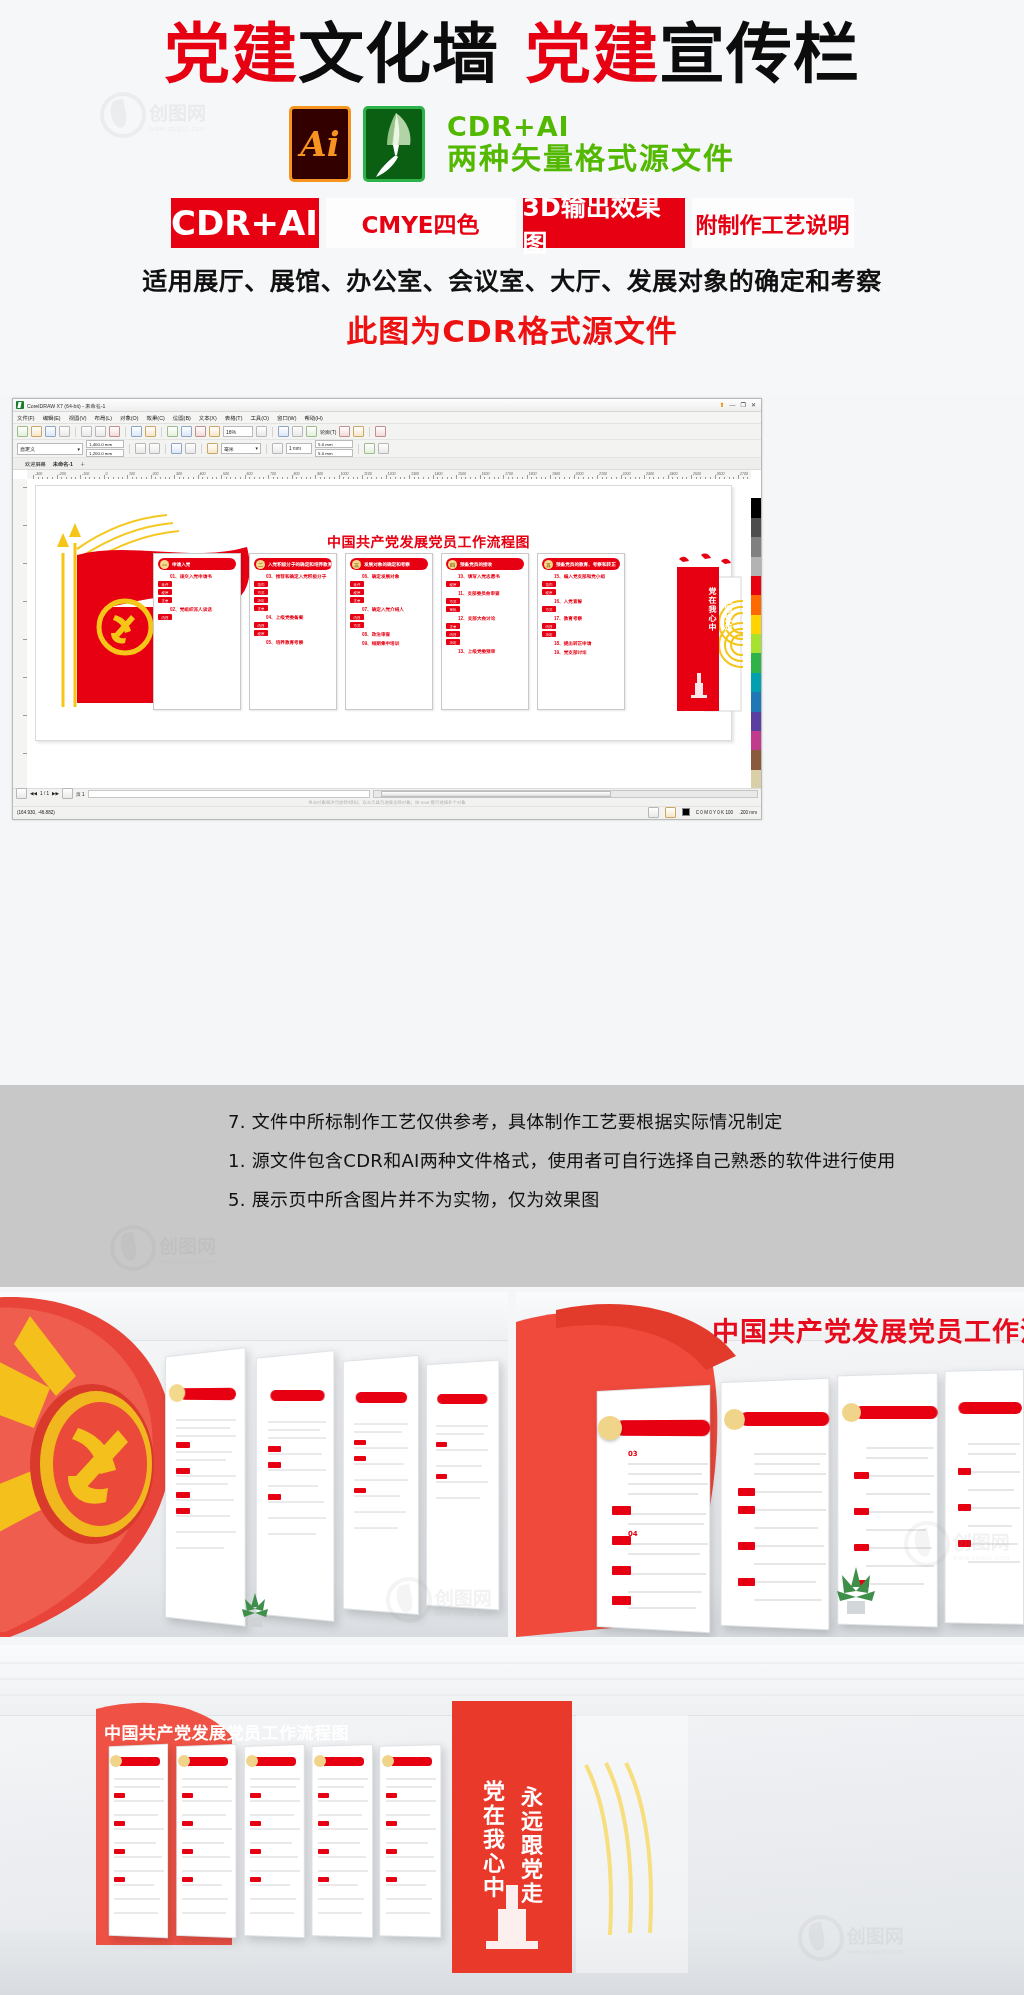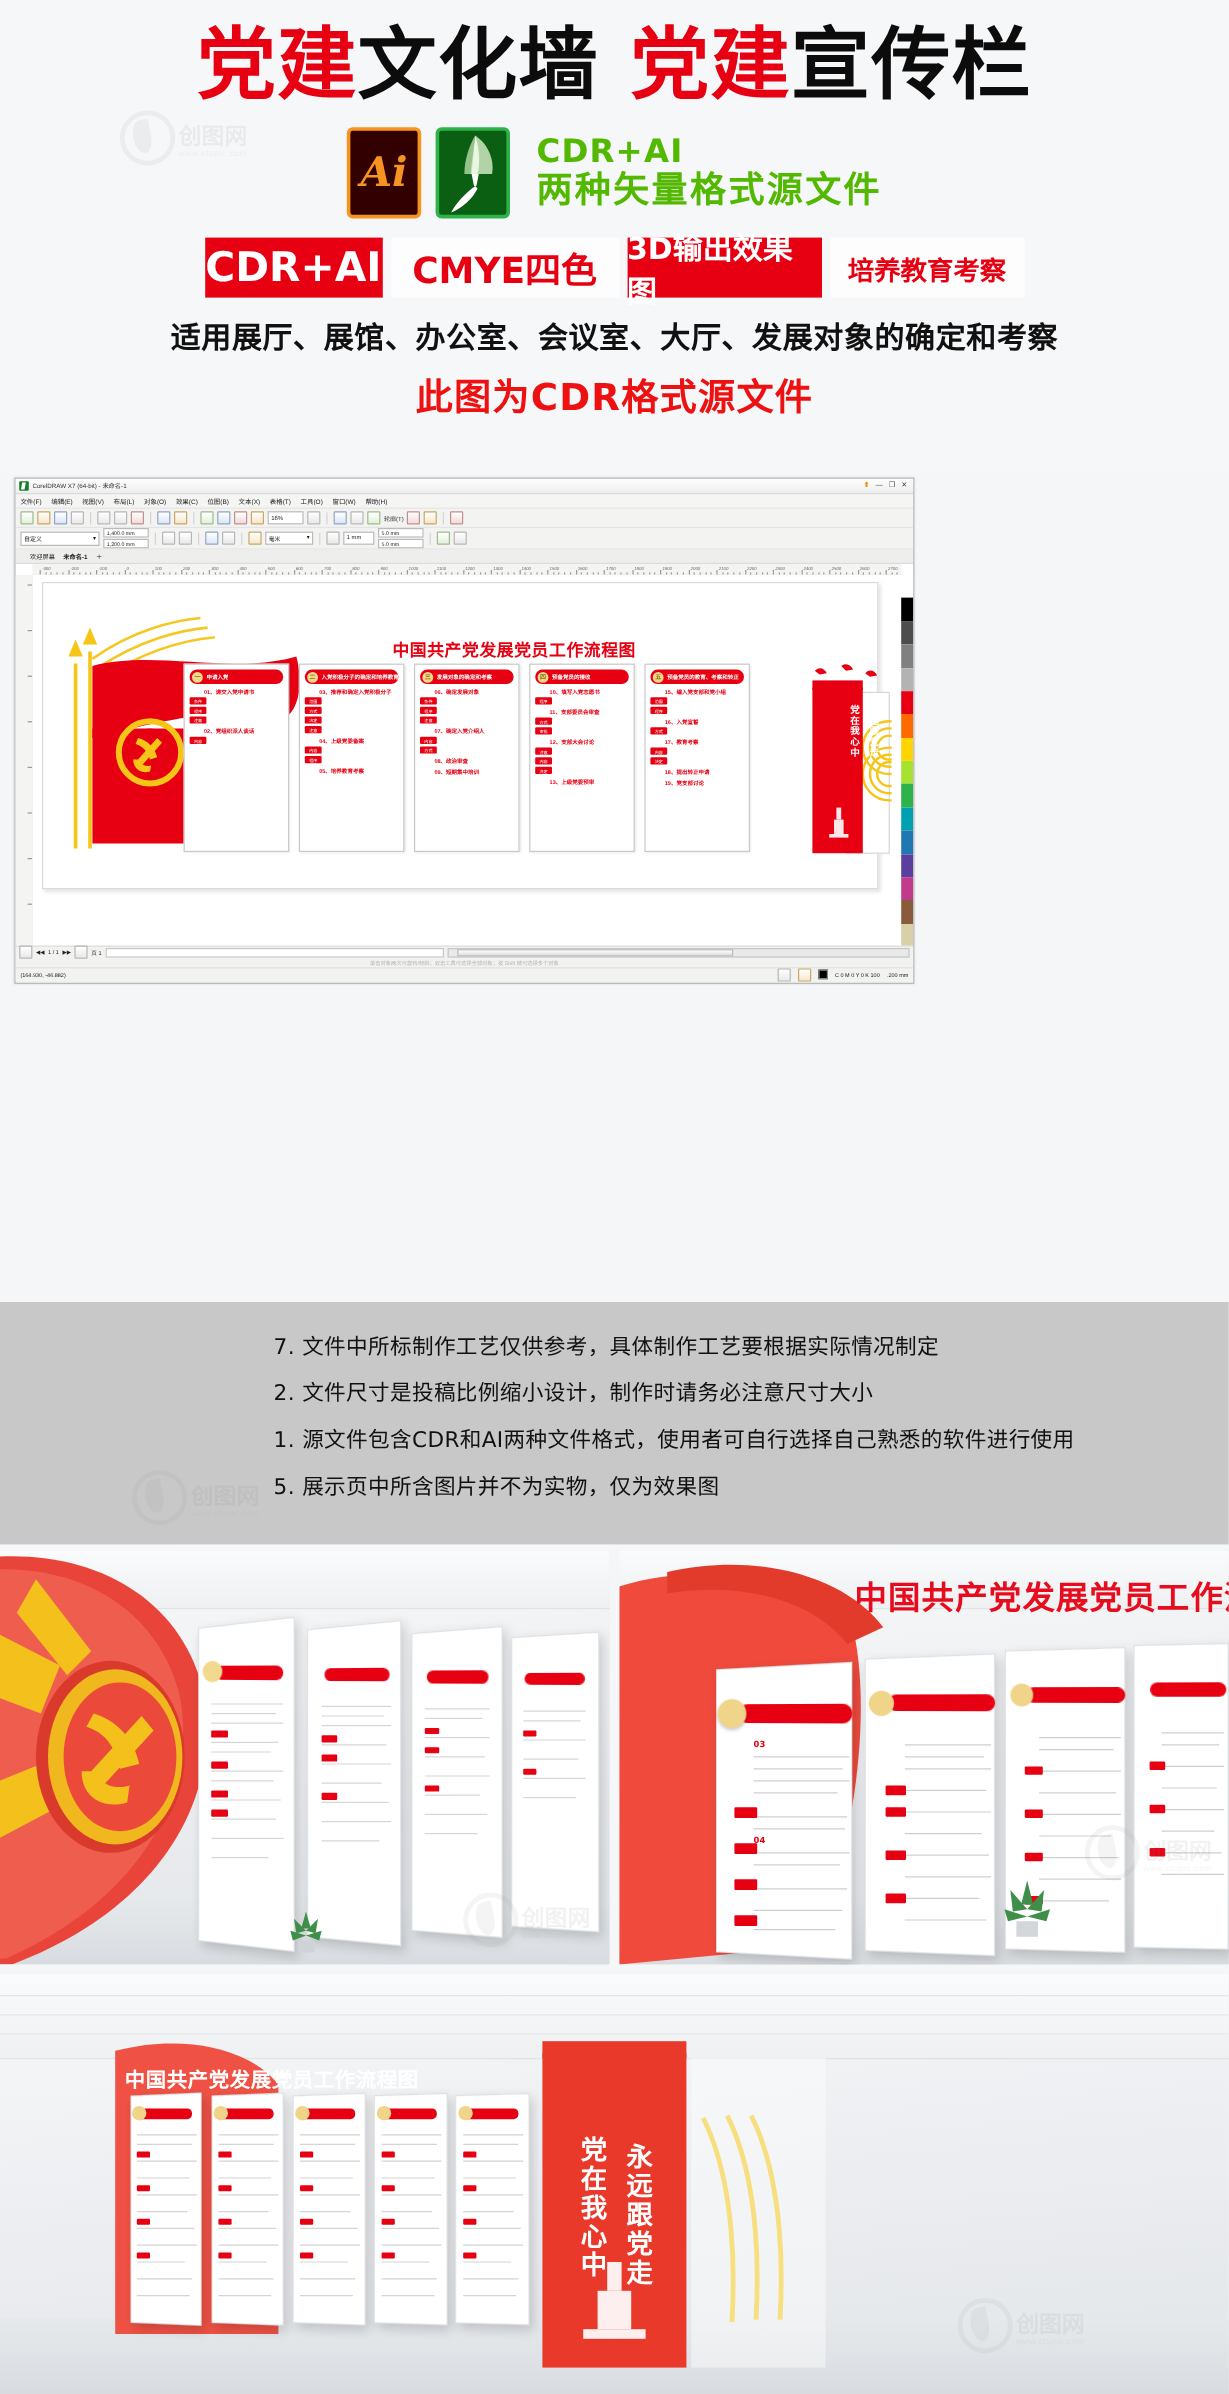--- a/index.html
+++ b/index.html
@@ -52,21 +52,21 @@
     display:flex;align-items:center;justify-content:center;gap:7px;margin-top:16px;
   }
   .bdg{
     display:flex;align-items:center;justify-content:center;
     font-weight:bold;letter-spacing:0px;
     font-family:"DejaVu Sans","Liberation Sans",sans-serif;
   }
   .bdg.solid{background:#e60012;color:#fff;}
   .bdg.hollow{background:#fdfdfd;color:#e60012;}
   .bdg-1{width:148px;height:50px;font-size:34px;}
-  .bdg-2{width:190px;height:50px;font-size:30px;}
+  .bdg-2{width:190px;height:50px;font-size:23px;}
   .bdg-3{width:162px;height:50px;font-size:25px;}
   .bdg-4{width:162px;height:50px;font-size:22px;}
 
   .sub-line{
     text-align:center;margin-top:13px;color:#111;
     font-size:25px;font-weight:bold;letter-spacing:0.5px;
     font-family:"DejaVu Sans","Liberation Sans",sans-serif;
   }
   .src-line{
     text-align:center;margin-top:9px;color:#ee1111;
@@ -261,21 +261,21 @@
       <div class="logo-text">
         <div class="l1">CDR+AI</div>
         <div class="l2">两种矢量格式源文件</div>
       </div>
     </div>
 
     <div class="badge-row">
       <div class="bdg solid bdg-1">CDR+AI</div>
       <div class="bdg hollow bdg-2">CMYE四色</div>
       <div class="bdg solid bdg-3">3D输出效果图</div>
-      <div class="bdg hollow bdg-4">培养教育考察</div>
+      <div class="bdg hollow bdg-4">附制作工艺说明</div>
     </div>
 
     <div class="sub-line">适用展厅、展馆、办公室、会议室、大厅、发展对象的确定和考察</div>
     <div class="src-line">此图为CDR格式源文件</div>
   </section>
 
   <section class="cdrwin">
 
     <div class="cdr-title">
       <span class="cdr-ico"></span>
@@ -897,21 +897,20 @@
             <span class="st-coord">.200 mm</span>
           </span>
         </div>
       </div>
     </div>
   </section>
 
   <section class="notes">
     <div class="notes-list">
       <div class="note">7. 文件中所标制作工艺仅供参考，具体制作工艺要根据实际情况制定</div>
-      <div class="note">2. 文件尺寸是投稿比例缩小设计，制作时请务必注意尺寸大小</div>
       <div class="note">1. 源文件包含CDR和AI两种文件格式，使用者可自行选择自己熟悉的软件进行使用</div>
       <div class="note">5. 展示页中所含图片并不为实物，仅为效果图</div>
     </div>
     <div class="wm" style="left:110px;top:140px;">
       <div class="circ"></div>
       <div>
         <div class="wt">创图网</div>
         <div class="wu">www.ctupic.com</div>
       </div>
     </div>

